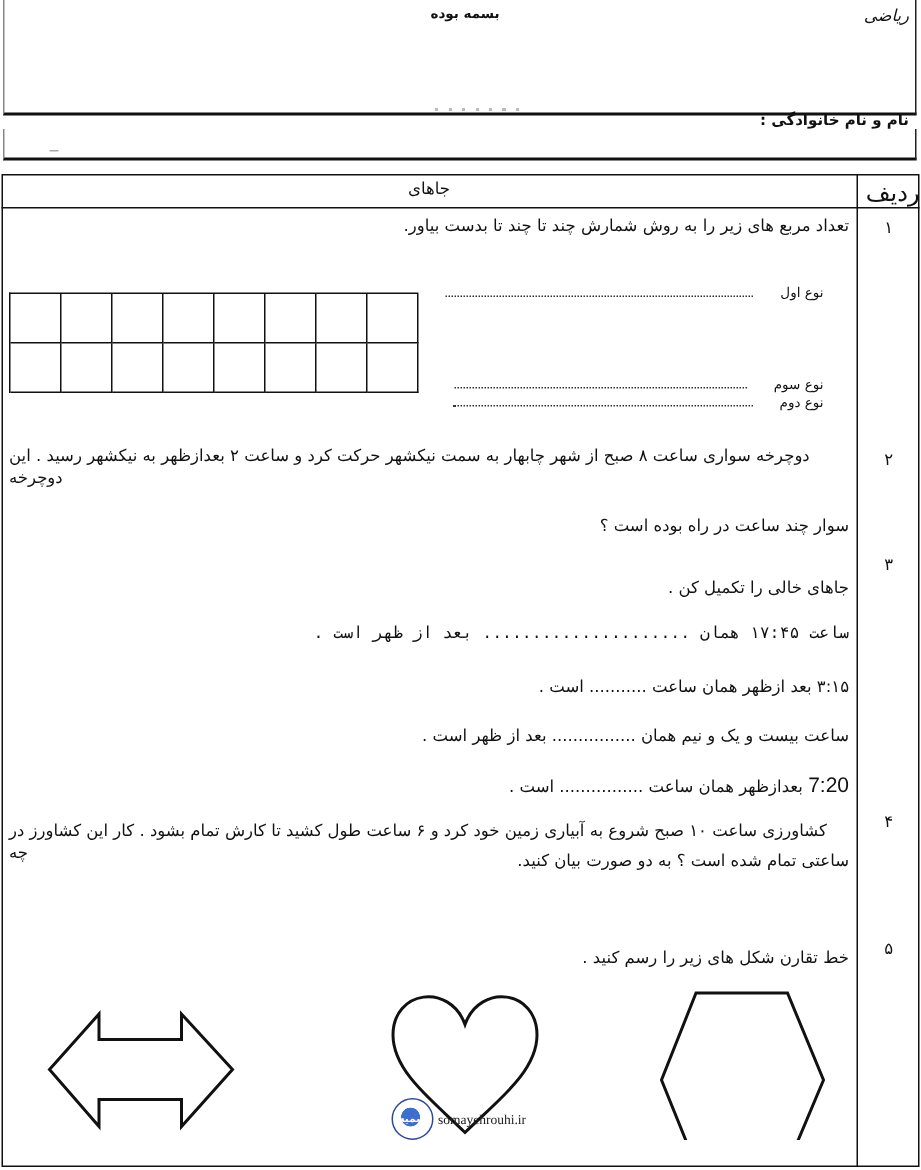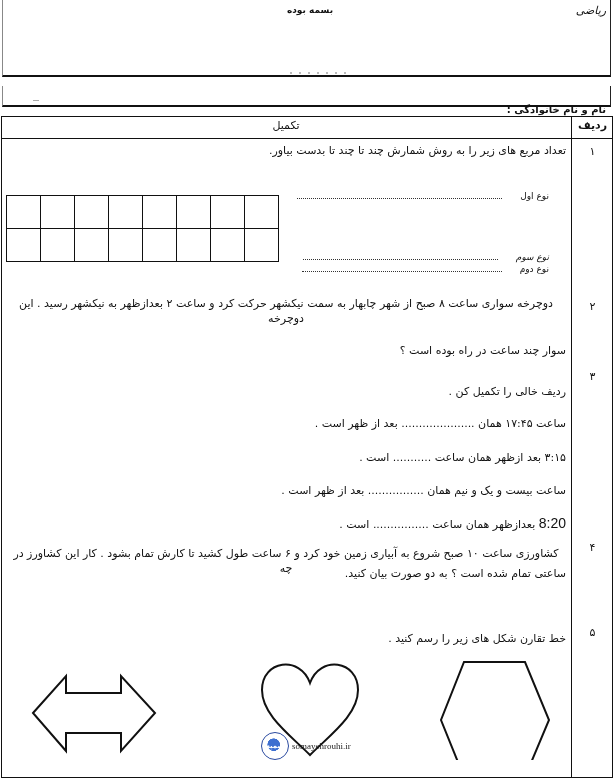--- a/index.html
+++ b/index.html
@@ -23,37 +23,37 @@
     }
     .faint-dots { left: 290px; top: 72px; width: 60px; height: 2px;
       background: repeating-linear-gradient(90deg, #bbb 0 2px, transparent 2px 9px); }
     
     .name-box {
       left: 2px; top: 86px; width: 609px; height: 21px;
       border-left: 1px solid #888; border-right: 1px solid #222; border-bottom: 2px solid #111;
       box-sizing: border-box;
     }
     .name-label {
-      right: 8px; top: 104px; font-size: 10px; font-weight: bold; direction: rtl;
+      right: 8px; top: 75px; font-size: 10px; font-weight: bold; direction: rtl;
     }
     .name-mark { left: 33px; top: 100px; width: 6px; height: 1px; background: #aaa; }
     
     .main-table {
       left: 1px; top: 116px; width: 612px; height: 662px;
       border: 1.5px solid #111; box-sizing: border-box;
     }
     .col-divider { left: 571px; top: 116px; width: 1px; height: 662px; background: #111; }
     .head-divider { left: 1px; top: 138px; width: 612px; height: 1px; background: #111; }
-    .head-radif { left: 572px; top: 119px; width: 41px; text-align: center; font-size: 11px; direction: rtl; font-weight: bold; }
+    .head-radif { left: 572px; top: 119px; width: 41px; font-size: 16px; direction: rtl; }
     .head-questions { left: 1px; top: 119px; width: 570px; text-align: center; font-size: 11px; direction: rtl; }
     .qnum { left: 572px; width: 41px; text-align: center; font-size: 11px; }
     .qtext {
       right: 48px; font-size: 11px; direction: rtl; text-align: right; line-height: 1.4;
     }
-    .qtext-wide { right: 48px; width: 560px; font-size: 11px; direction: rtl; text-align: center; line-height: 1.4; }
+    .qtext-wide { right: 48px; width: 560px; font-size: 11px; direction: rtl; text-align: left; line-height: 1.4; }
     .latin-num { font-family: "Liberation Sans", sans-serif; font-size: 14px; }
     
     .grid {
       left: 6px; top: 195px; display: grid;
       grid-template-columns: repeat(8, 34px); grid-template-rows: repeat(2, 33px);
       border-left: 1px solid #111; border-top: 1px solid #111;
     }
     .cell { border-right: 1px solid #111; border-bottom: 1px solid #111; }
     
     .type-row { right: 65px; font-size: 9px; direction: rtl; display: flex; align-items: baseline; gap: 18px; }
@@ -76,21 +76,21 @@
 <div class="abs faint-dots"></div>
 
 <div class="abs name-box"></div>
 <div class="abs name-label">نام و نام خانوادگی :</div>
 <div class="abs name-mark"></div>
 
 <div class="abs main-table"></div>
 <div class="abs col-divider"></div>
 <div class="abs head-divider"></div>
 <div class="abs head-radif">ردیف</div>
-<div class="abs head-questions">تکمیل</div>
+<div class="abs head-questions">جاهای</div>
 
 <div class="abs qnum" style="top:145px;">۱</div>
 <div class="abs qtext" style="top:143px;">تعداد مربع های زیر را به روش شمارش چند تا چند تا بدست بیاور.</div>
 <div class="abs grid">
   <div class="cell"></div>
     <div class="cell"></div>
   <div class="cell"></div>
     <div class="cell"></div>
   <div class="cell"></div>
     <div class="cell"></div>
@@ -106,36 +106,36 @@
     <div class="cell"></div>
 </div>
 <div class="abs type-row" style="top:191px;">
   <span>نوع اول</span>
   <span class="dotline" style="width:205px;"></span>
 </div>
 <div class="abs type-row" style="top:222px;margin-top:42px;">
   <span>نوع دوم</span>
   <span class="dotline" style="width:200px;"></span>
 </div>
-<div class="abs type-row" style="top:252px;font-style:italic;">
+<div class="abs type-row" style="top:252px;">
   <span>نوع سوم</span>
   <span class="dotline" style="width:195px;"></span>
 </div>
 
 <div class="abs qnum" style="top:300px;">۲</div>
 <div class="abs qtext-wide" style="top:296px;">دوچرخه سواری ساعت ۸ صبح از شهر چابهار به سمت نیکشهر حرکت کرد و ساعت ۲ بعدازظهر به نیکشهر رسید . این دوچرخه</div>
 <div class="abs qtext" style="top:330px;margin-top:13px;">سوار چند ساعت در راه بوده است  ؟</div>
 
 <div class="abs qnum" style="top:370px;">۳</div>
-<div class="abs qtext" style="top:384px;">ردیف خالی را تکمیل کن .</div>
-<div class="abs qtext" style="top:416px;">ساعت ۱۷:۴۵ همان ..................... بعد از ظهر است .</div>
+<div class="abs qtext" style="top:384px;">جاهای خالی را تکمیل کن .</div>
+<div class="abs qtext" style="top:416px;font-family:Liberation Mono, monospace;">ساعت ۱۷:۴۵ همان ..................... بعد از ظهر است .</div>
 <div class="abs qtext" style="top:450px;text-align:right;">۳:۱۵ بعد ازظهر همان ساعت ........... است .</div>
 <div class="abs qtext" style="top:483px;">ساعت بیست و یک و نیم همان ................ بعد از ظهر است .</div>
 <div class="abs qtext" style="top:514px;">
-  <span class="latin-num">8:20</span>
+  <span class="latin-num">7:20</span>
   <span>بعدازظهر همان ساعت ................ است .</span>
 </div>
 
 <div class="abs qnum" style="top:541px;">۴</div>
 <div class="abs qtext-wide" style="top:546px;">کشاورزی ساعت ۱۰ صبح شروع به آبیاری زمین خود کرد و ۶ ساعت طول کشید تا کارش تمام بشود . کار این کشاورز در چه</div>
 <div class="abs qtext" style="top:566px;margin-left:42px;">ساعتی تمام شده است ؟  به دو صورت بیان کنید.</div>
 
 <div class="abs qnum" style="top:626px;">۵</div>
 <div class="abs qtext" style="top:631px;">خط تقارن شکل های زیر را رسم کنید .</div>
 

